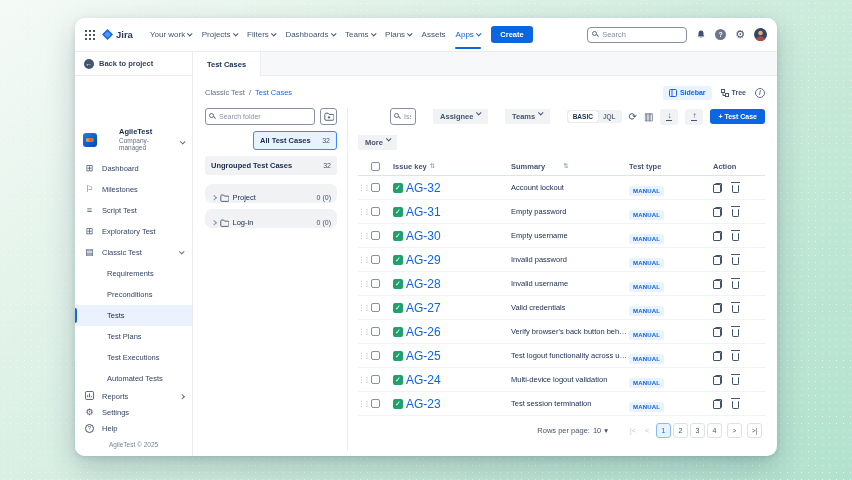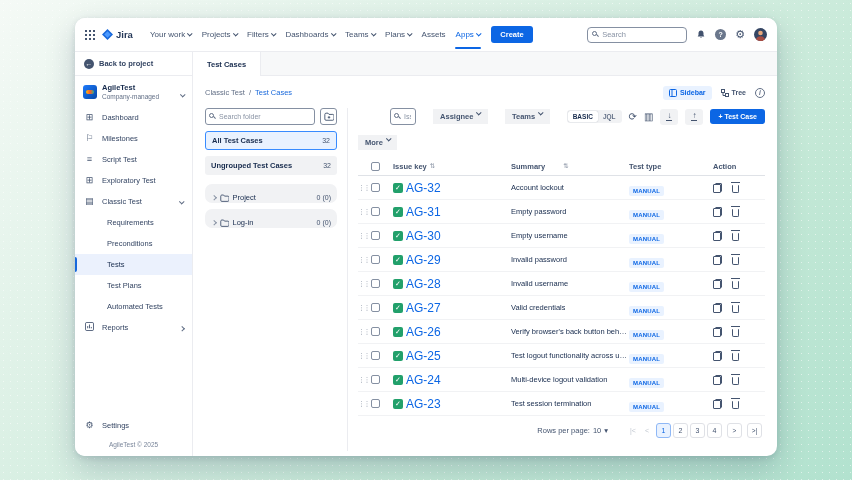--- a/index.html
+++ b/index.html
@@ -50,21 +50,21 @@
   
   .winbody { flex:1; display:flex; min-height:0; }
 
   
   .sidebar { width:118px; flex:0 0 auto; border-right:1px solid #EBECF0; display:flex;
     flex-direction:column; background:#fff; }
   .back-row { height:24px; flex:0 0 auto; display:flex; align-items:center; gap:5px;
     padding:0 9px; border-bottom:1px solid #EBECF0; font-size:7.5px; font-weight:700; color:#344563; }
   .back-circle { width:10px; height:10px; border-radius:50%; background:#44546F; color:#fff;
     font-size:7px; display:flex; align-items:center; justify-content:center; line-height:1; }
-  .project-header { display:flex; align-items:center; gap:5px; padding:7px 8px 6px; }
+  .project-header { display:flex; align-items:center; gap:22px; padding:7px 8px 6px;margin-top:45px; }
   .project-avatar { width:14px; height:14px; border-radius:3px; flex:0 0 auto;
     background:linear-gradient(135deg,#1D7AFC,#0747A6); position:relative; }
   .project-avatar::after { content:''; position:absolute; left:3px; top:5px; width:8px; height:4px;
     border-radius:2px; background:linear-gradient(90deg,#FFC400,#FF5630,#36B37E); }
   .project-meta { line-height:1.15; min-width:0; }
   .project-name { font-size:7.5px; font-weight:700; color:#172B4D; }
   .project-type { font-size:6.5px; color:#626F86; }
   .ph-chev { margin-left:auto; color:#626F86; }
   .snav-item { height:21px; display:flex; align-items:center; gap:7px; padding:0 9px;
     font-size:7.5px; color:#344563; position:relative; }
@@ -102,21 +102,21 @@
   .mini-input { height:17px; border:1px solid #8590A2; border-radius:3px; font-size:7px;
     color:#44546F; padding:0 4px 0 13px; outline:none; width:100%; background:#fff;
     font-family:"Liberation Sans", sans-serif; }
   .fs-wrap { flex:1; }
   .fs-wrap .mag { top:5px; left:4px; }
   .new-folder-btn { width:17px; height:17px; flex:0 0 auto; border:1px solid #8590A2; border-radius:3px;
     display:flex; align-items:center; justify-content:center; color:#44546F; background:#fff; }
   .folder-item { height:19px; margin-top:6px; border-radius:3px; background:#F1F2F4; display:flex;
     align-items:center; padding:0 6px; font-size:7.5px; font-weight:600; color:#172B4D; }
   .folder-item .count { margin-left:auto; font-weight:400; font-size:7px; color:#44546F; }
-  .folder-item.selected { background:#E9F2FF; border:1px solid #388BFF; }
+  .folder-item.selected { background:#E9F2FF; border:1px solid #388BFF;margin-left:48px; }
   .folder-tree { margin-top:9px; }
   .tree-item { height:19px; margin-top:6px; border-radius:7px; background:#F1F2F4; display:flex;
     align-items:center; gap:4px; padding:8px 6px 0 7px; font-size:7.5px; color:#172B4D; }
   .tree-item .count { margin-left:auto; font-size:7px; color:#44546F; }
   .tree-chev { color:#8993A4; display:inline-flex; }
   .folder-glyph { color:#44546F; display:inline-flex; }
 
   
   .table-area { flex:1; border-left:1px solid #EBECF0; padding-left:10px; display:flex;
     flex-direction:column; min-width:0; }
@@ -317,39 +317,46 @@
           <div class="snav-child">
             <span class="lbl">Preconditions</span>
           </div>
           <div class="snav-child selected">
             <span class="lbl">Tests</span>
           </div>
           <div class="snav-child">
             <span class="lbl">Test Plans</span>
           </div>
           <div class="snav-child">
+            <span class="lbl">Test Executions</span>
+          </div>
+          <div class="snav-child">
             <span class="lbl">Automated Tests</span>
           </div>
         </div>
       <div class="snav-item">
         <span class="snav-icon">
           <svg width="9" height="9" viewBox="0 0 10 10">
               <rect x="0.5" y="0.5" width="9" height="9" rx="1.5" fill="none" stroke="#44546F"></rect>
               <line x1="3" y1="7" x2="3" y2="4.5" stroke="#44546F"></line>
               <line x1="5" y1="7" x2="5" y2="2.8" stroke="#44546F"></line>
               <line x1="7" y1="7" x2="7" y2="5.5" stroke="#44546F"></line>
             </svg>
         </span>
         <span>Reports</span>
         <span class="end-chev"><i class="chev chev-right"></i></span>
       </div>
       <div class="sidebar-spacer"></div>
       <div class="snav-item">
         <span class="snav-icon">⚙</span>
         <span>Settings</span>
+      </div>
+      <div class="snav-item">
+        <span class="snav-icon"><span style="display:inline-flex;width:9px;height:9px;border:1px solid #44546F;border-radius:50%;font-size:6px;align-items:center;justify-content:center;">?</span></span>
+        <span>Help</span>
       </div>
       <div class="copyright">AgileTest © 2025</div>
     </div>
 
     <div class="main">
       <div class="tabbar">
         <span class="tab-active">Test Cases</span>
       </div>
       <div class="content">
         <div class="content-header">

